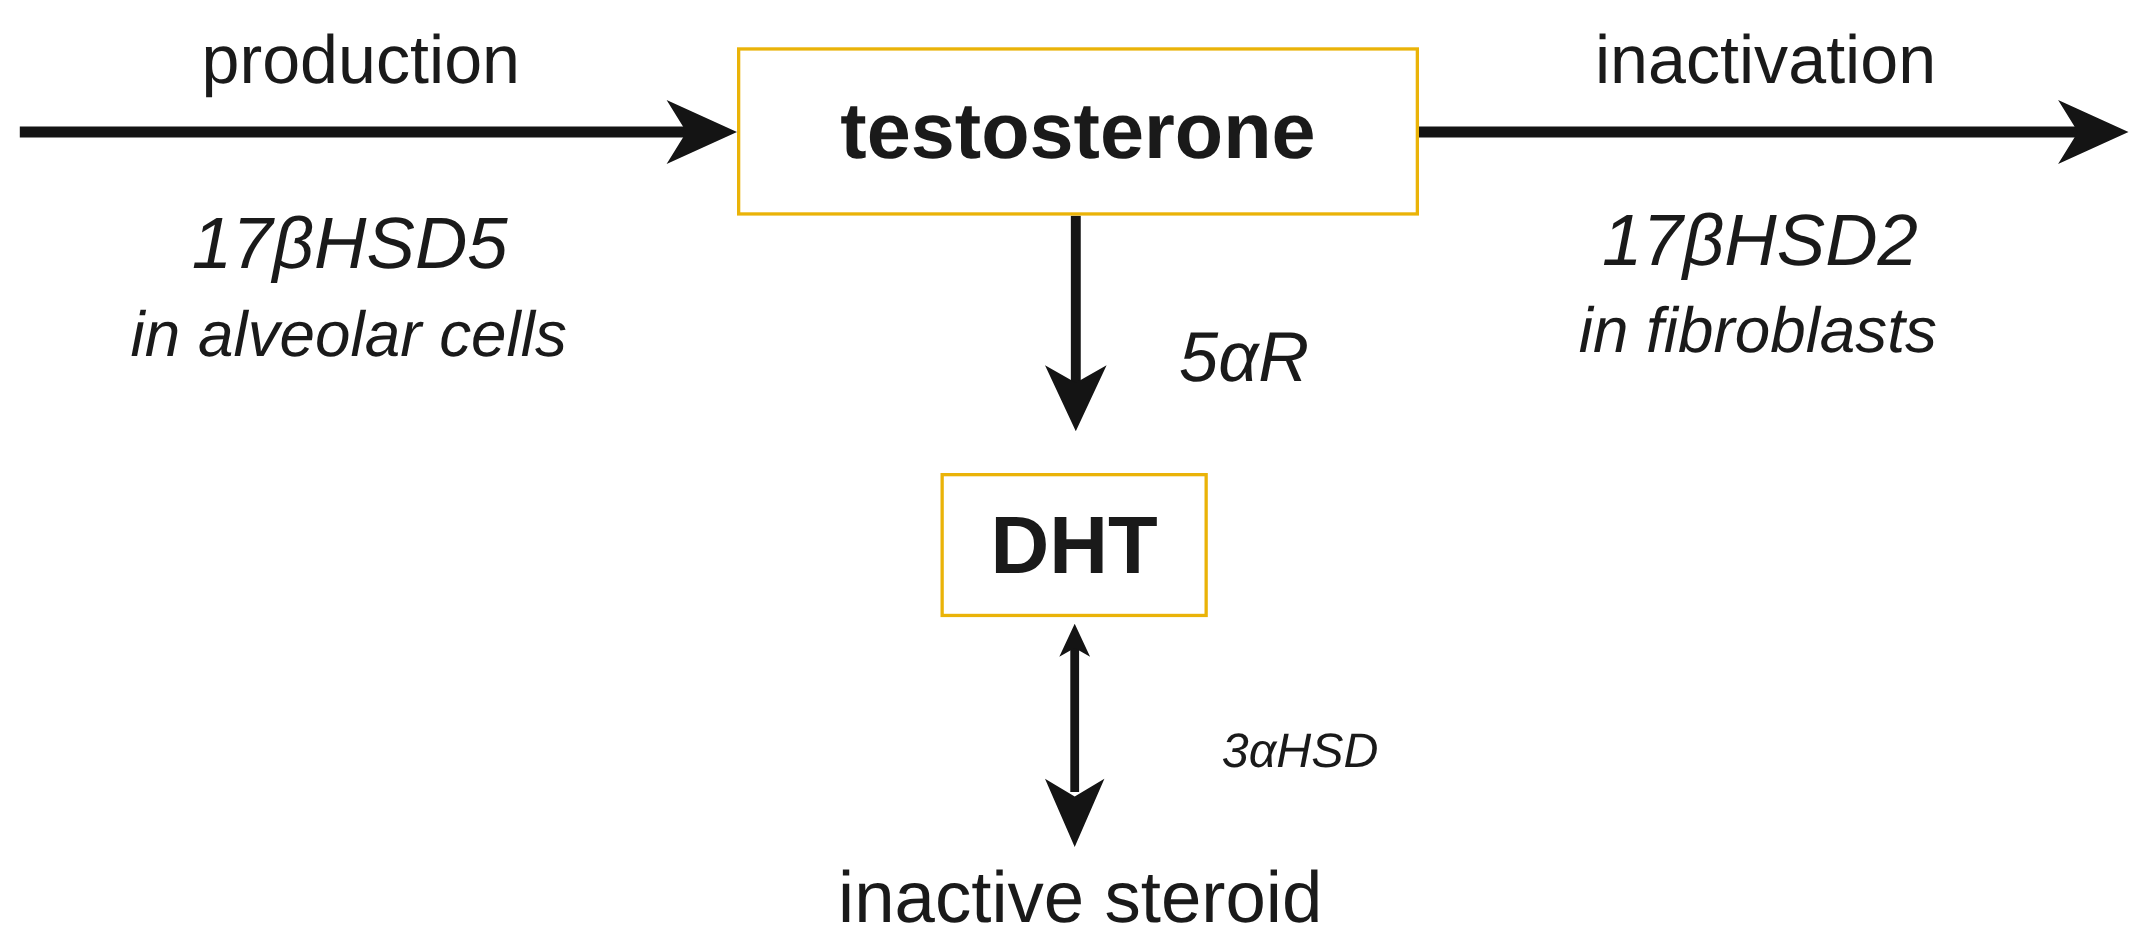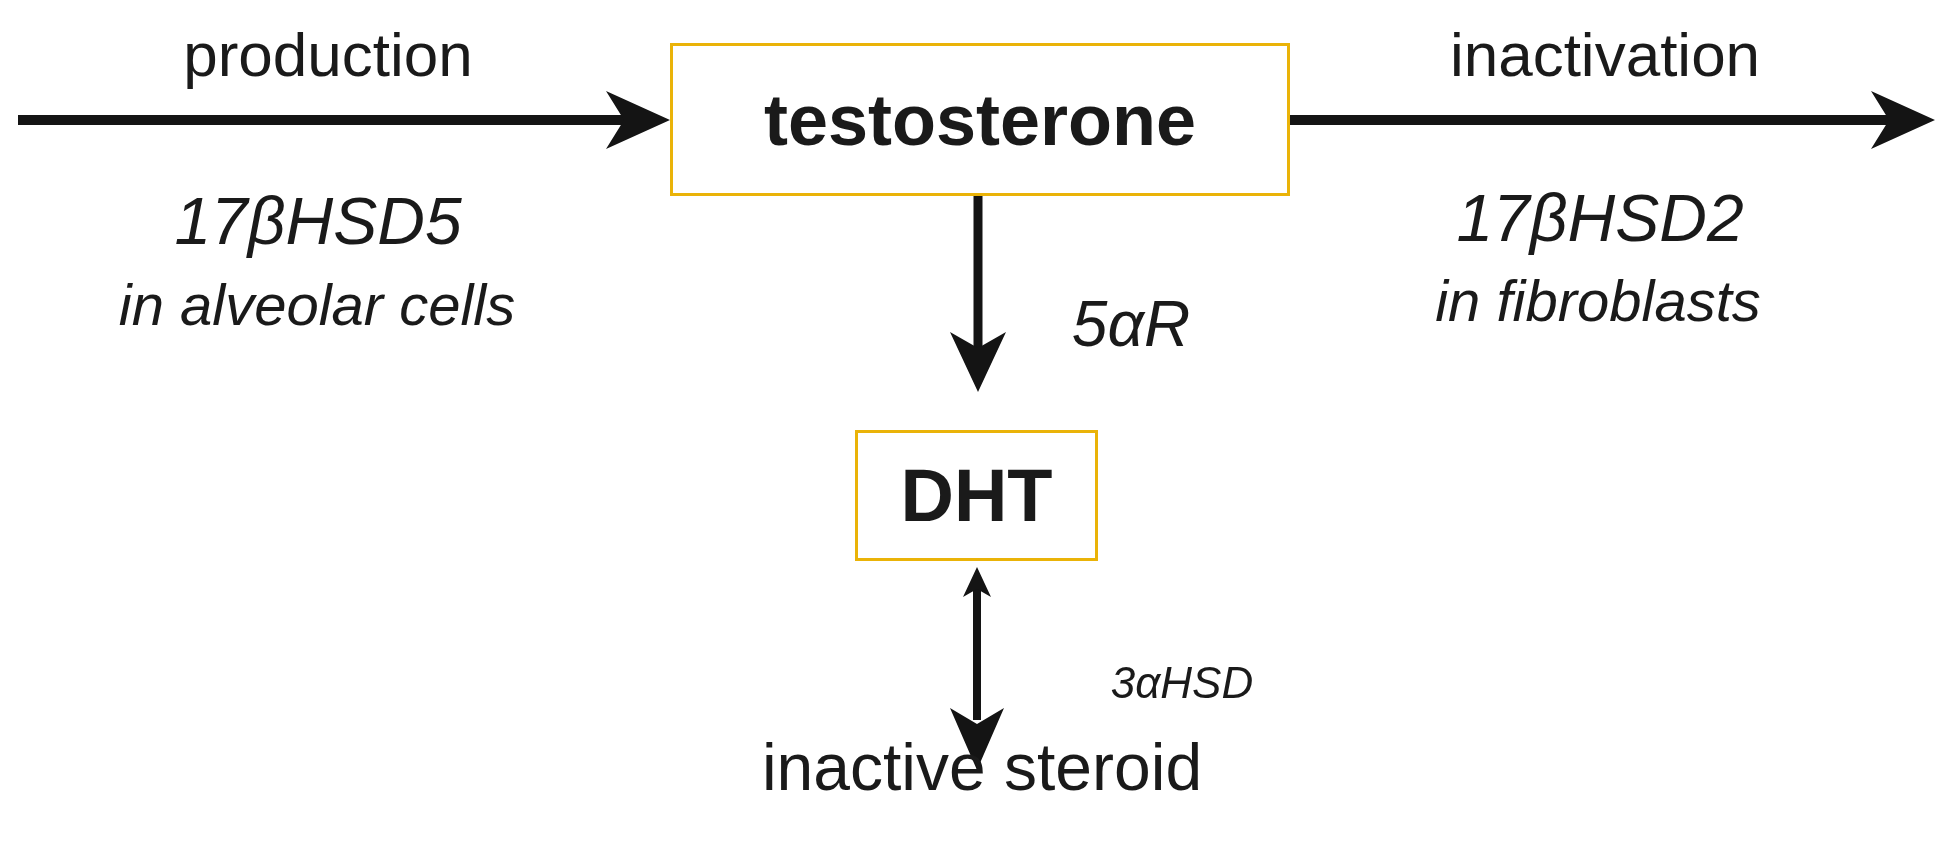--- a/index.html
+++ b/index.html
@@ -61,21 +61,21 @@
   .plain  { font-style: normal; }
   .italic { font-style: italic; margin-top: 35px; }
   .lbl-production   { left: 328px;  top: 24px;  font-size: 62px; }
   .lbl-enzyme-left  { left: 318px;  top: 153px; font-size: 66px; }
   .lbl-cells-left   { left: 317px;  top: 241px; font-size: 58px; }
   .lbl-inactivation { left: 1605px; top: 24px;  font-size: 62px; }
   .lbl-enzyme-right { left: 1600px; top: 150px; font-size: 66px; }
   .lbl-cells-right  { left: 1598px; top: 237px; font-size: 58px; }
   .lbl-5ar          { left: 1131px; top: 257px; font-size: 64px; text-align: center; }
   .lbl-3ahsd        { left: 1182px; top: 626px; font-size: 44px; }
-  .lbl-inactive     { left: 982px;  top: 734px; font-size: 66px; }
+  .lbl-inactive     { left: 982px;  top: 782px; font-size: 66px; }
 </style>
 </head>
 <body>
 
 <div class="canvas">
 
   <svg class="arrow-layer" viewBox="0 0 1956 858" xmlns="http://www.w3.org/2000/svg">
     <g stroke="#141414" fill="#141414">
       <line x1="18" y1="120" x2="630" y2="120" stroke-width="10"></line>
       <polygon stroke="none" points="670,120 606,91 624,120 606,149"></polygon>

